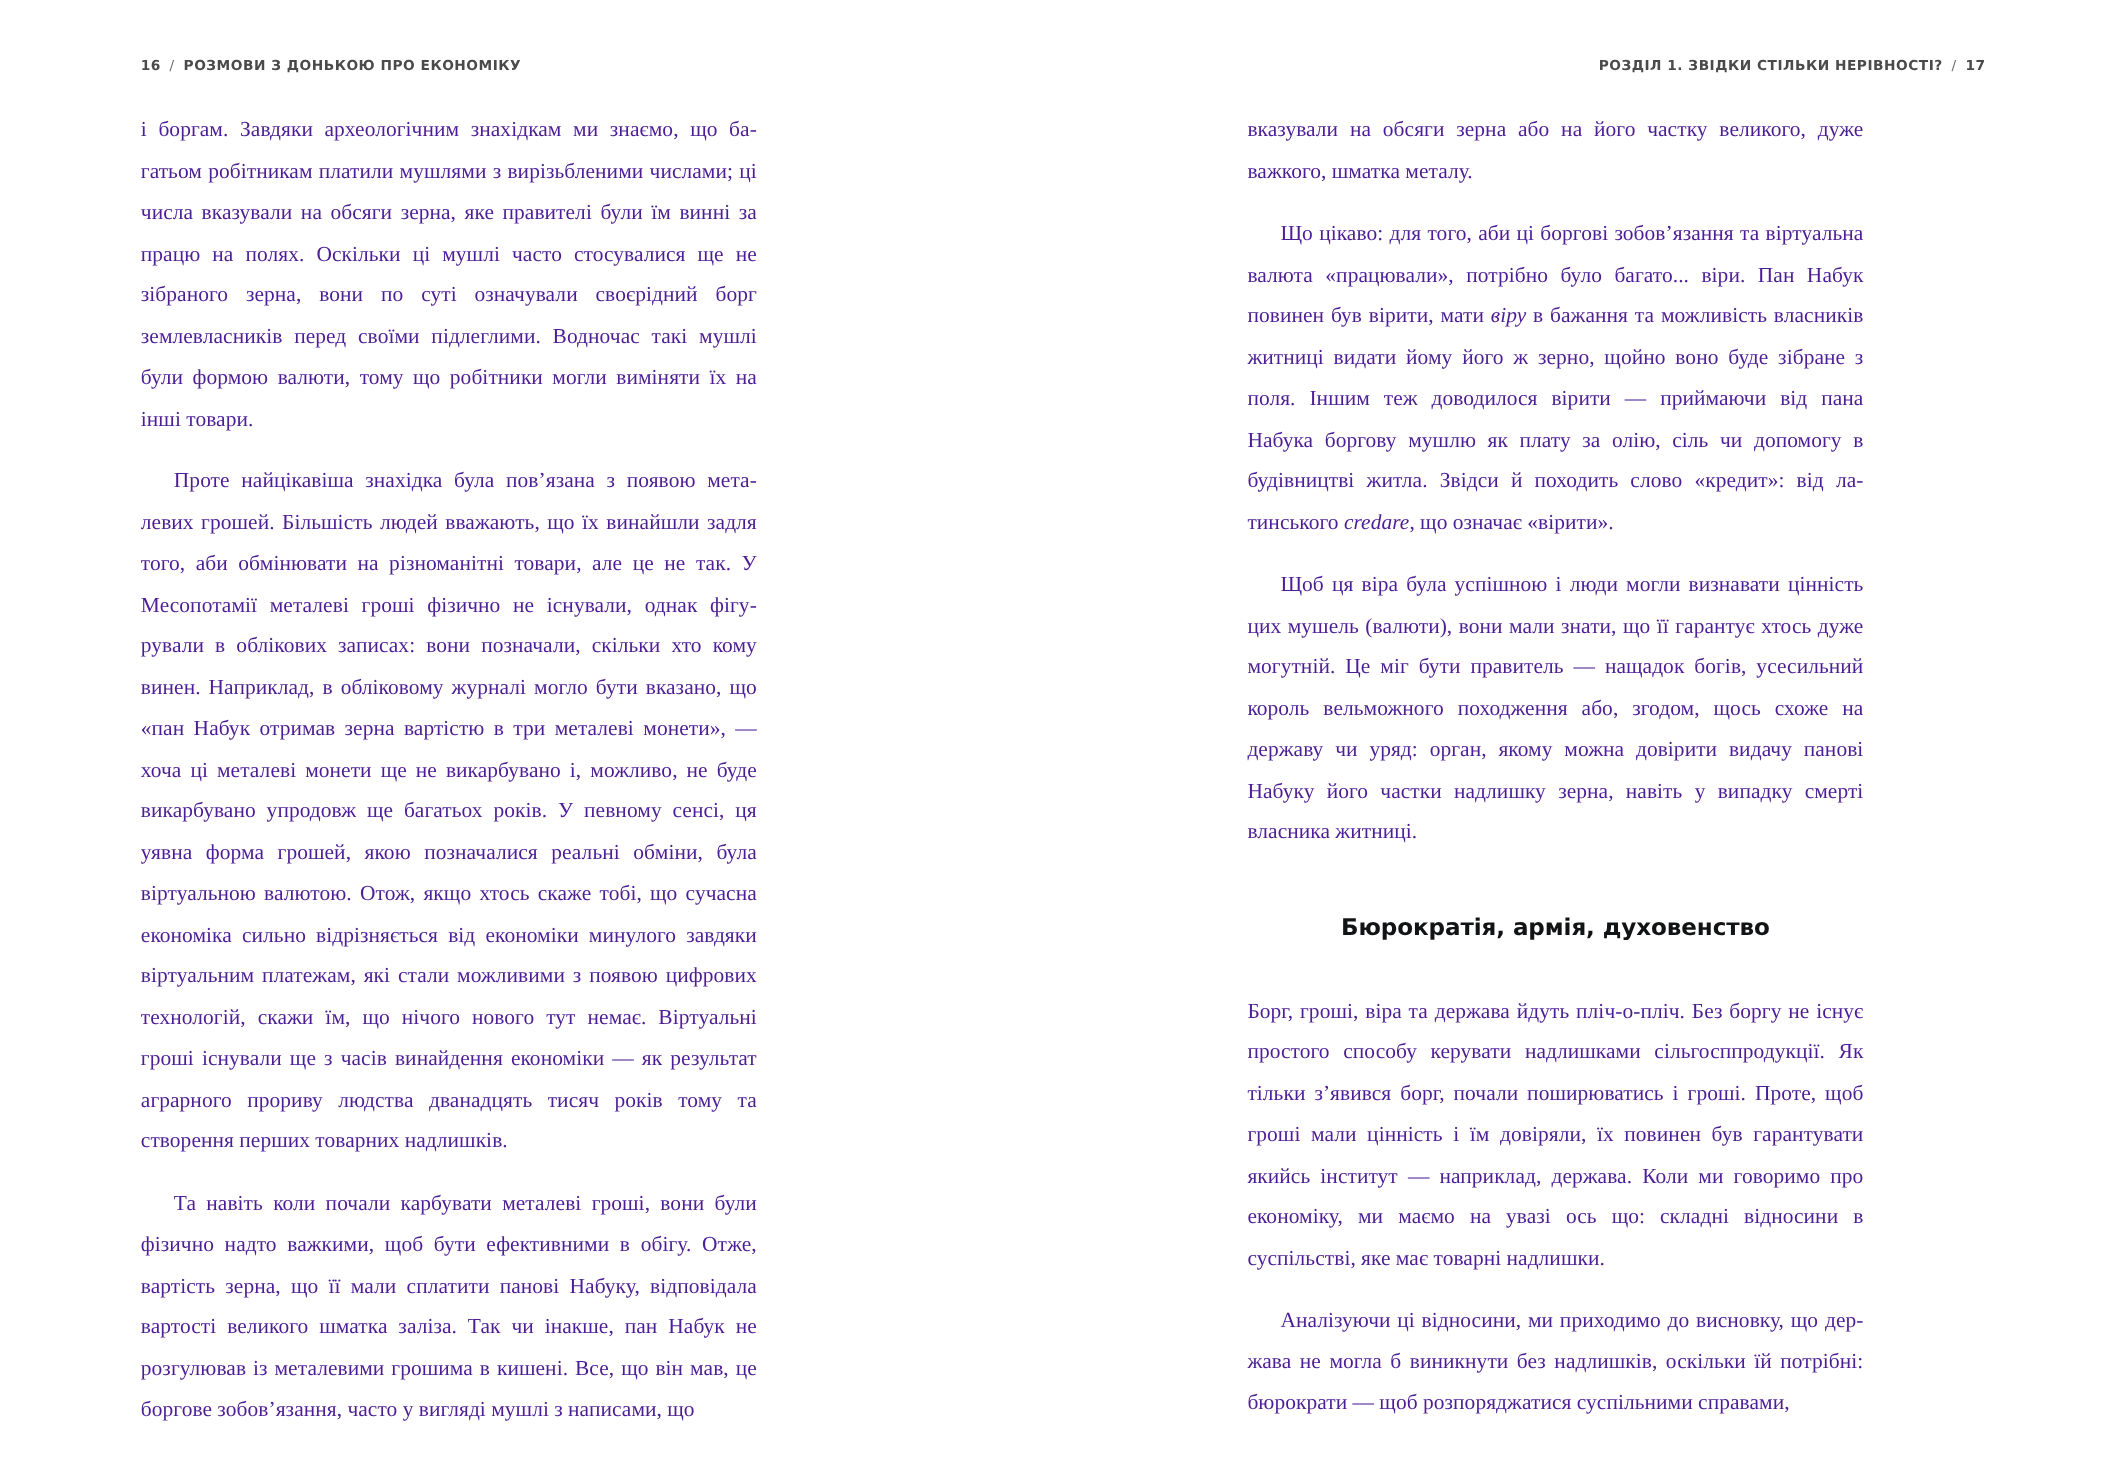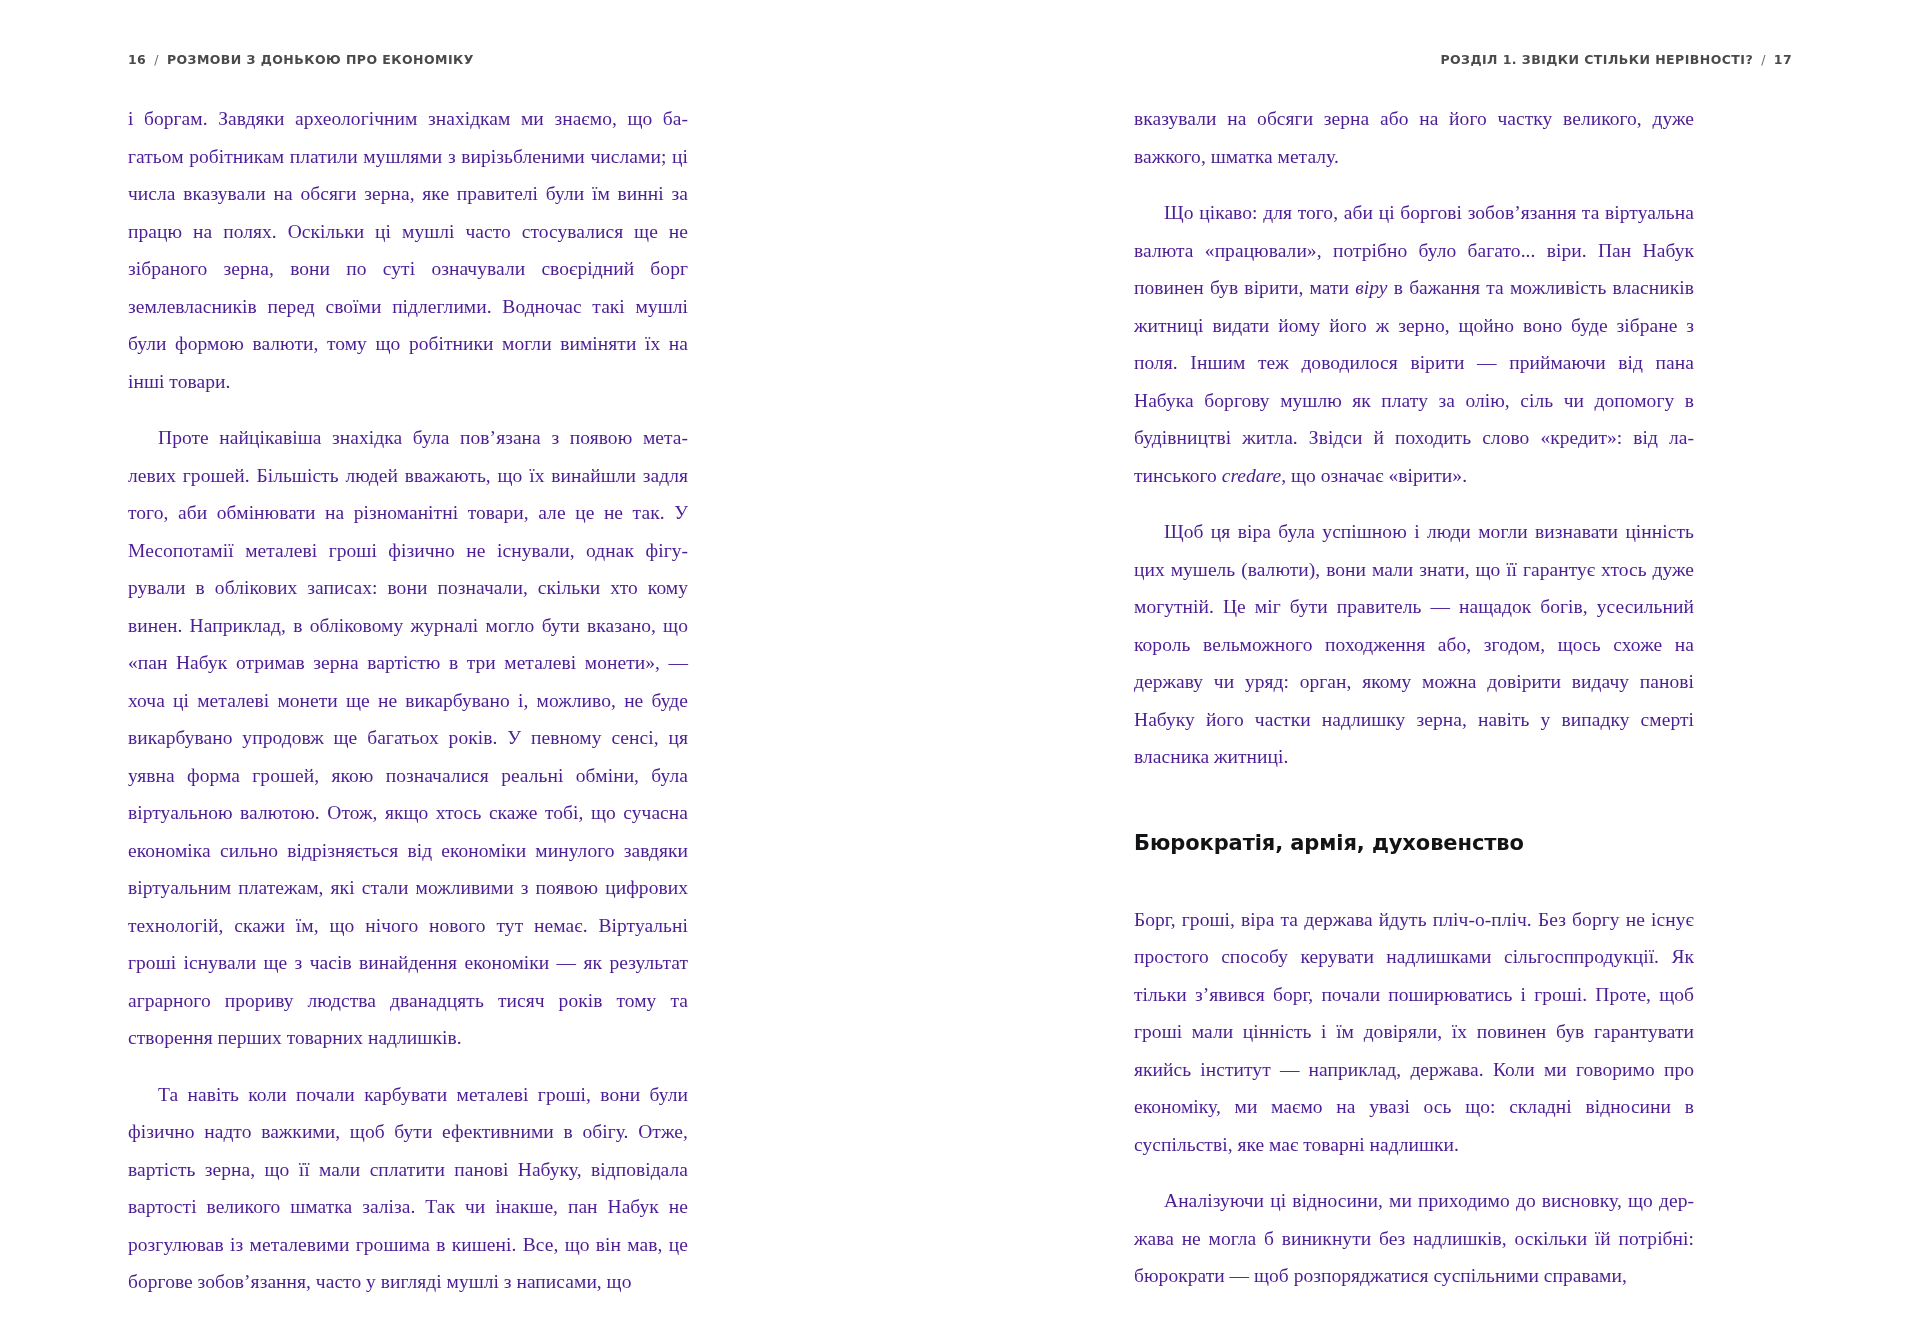--- a/index.html
+++ b/index.html
@@ -31,21 +31,21 @@
     top: 52px;
     font-family: "DejaVu Sans", "Liberation Sans", sans-serif;
     font-size: 12.5px;
     font-weight: 700;
     letter-spacing: 0.45px;
     color: #4a4a4a;
     text-transform: uppercase;
     white-space: nowrap;
   }
   .running-head.left  { left: 128px; }
-  .running-head.right { right: 128px; text-align: center; }
+  .running-head.right { right: 115px; text-align: center; }
 
   .rh-folio {
     font-weight: 700;
     letter-spacing: 0.4px;
   }
   .rh-sep {
     display: inline-block;
     padding: 0 8px;
     font-weight: 400;
     color: #6e6e6e;
@@ -86,20 +86,21 @@
   
   h2.section-heading {
     margin: 0;
     padding: 0;
     font-family: "DejaVu Sans", "Liberation Sans", sans-serif;
     font-size: 21px;
     font-weight: 700;
     letter-spacing: -0.1px;
     color: #121314;
     line-height: 30px;
+    text-align: center;
   }
   .heading-block {
     margin-top: 52px;
     margin-bottom: 43px;
   }
 
   
   .paper-tint {
     position: absolute;
     inset: 0;

